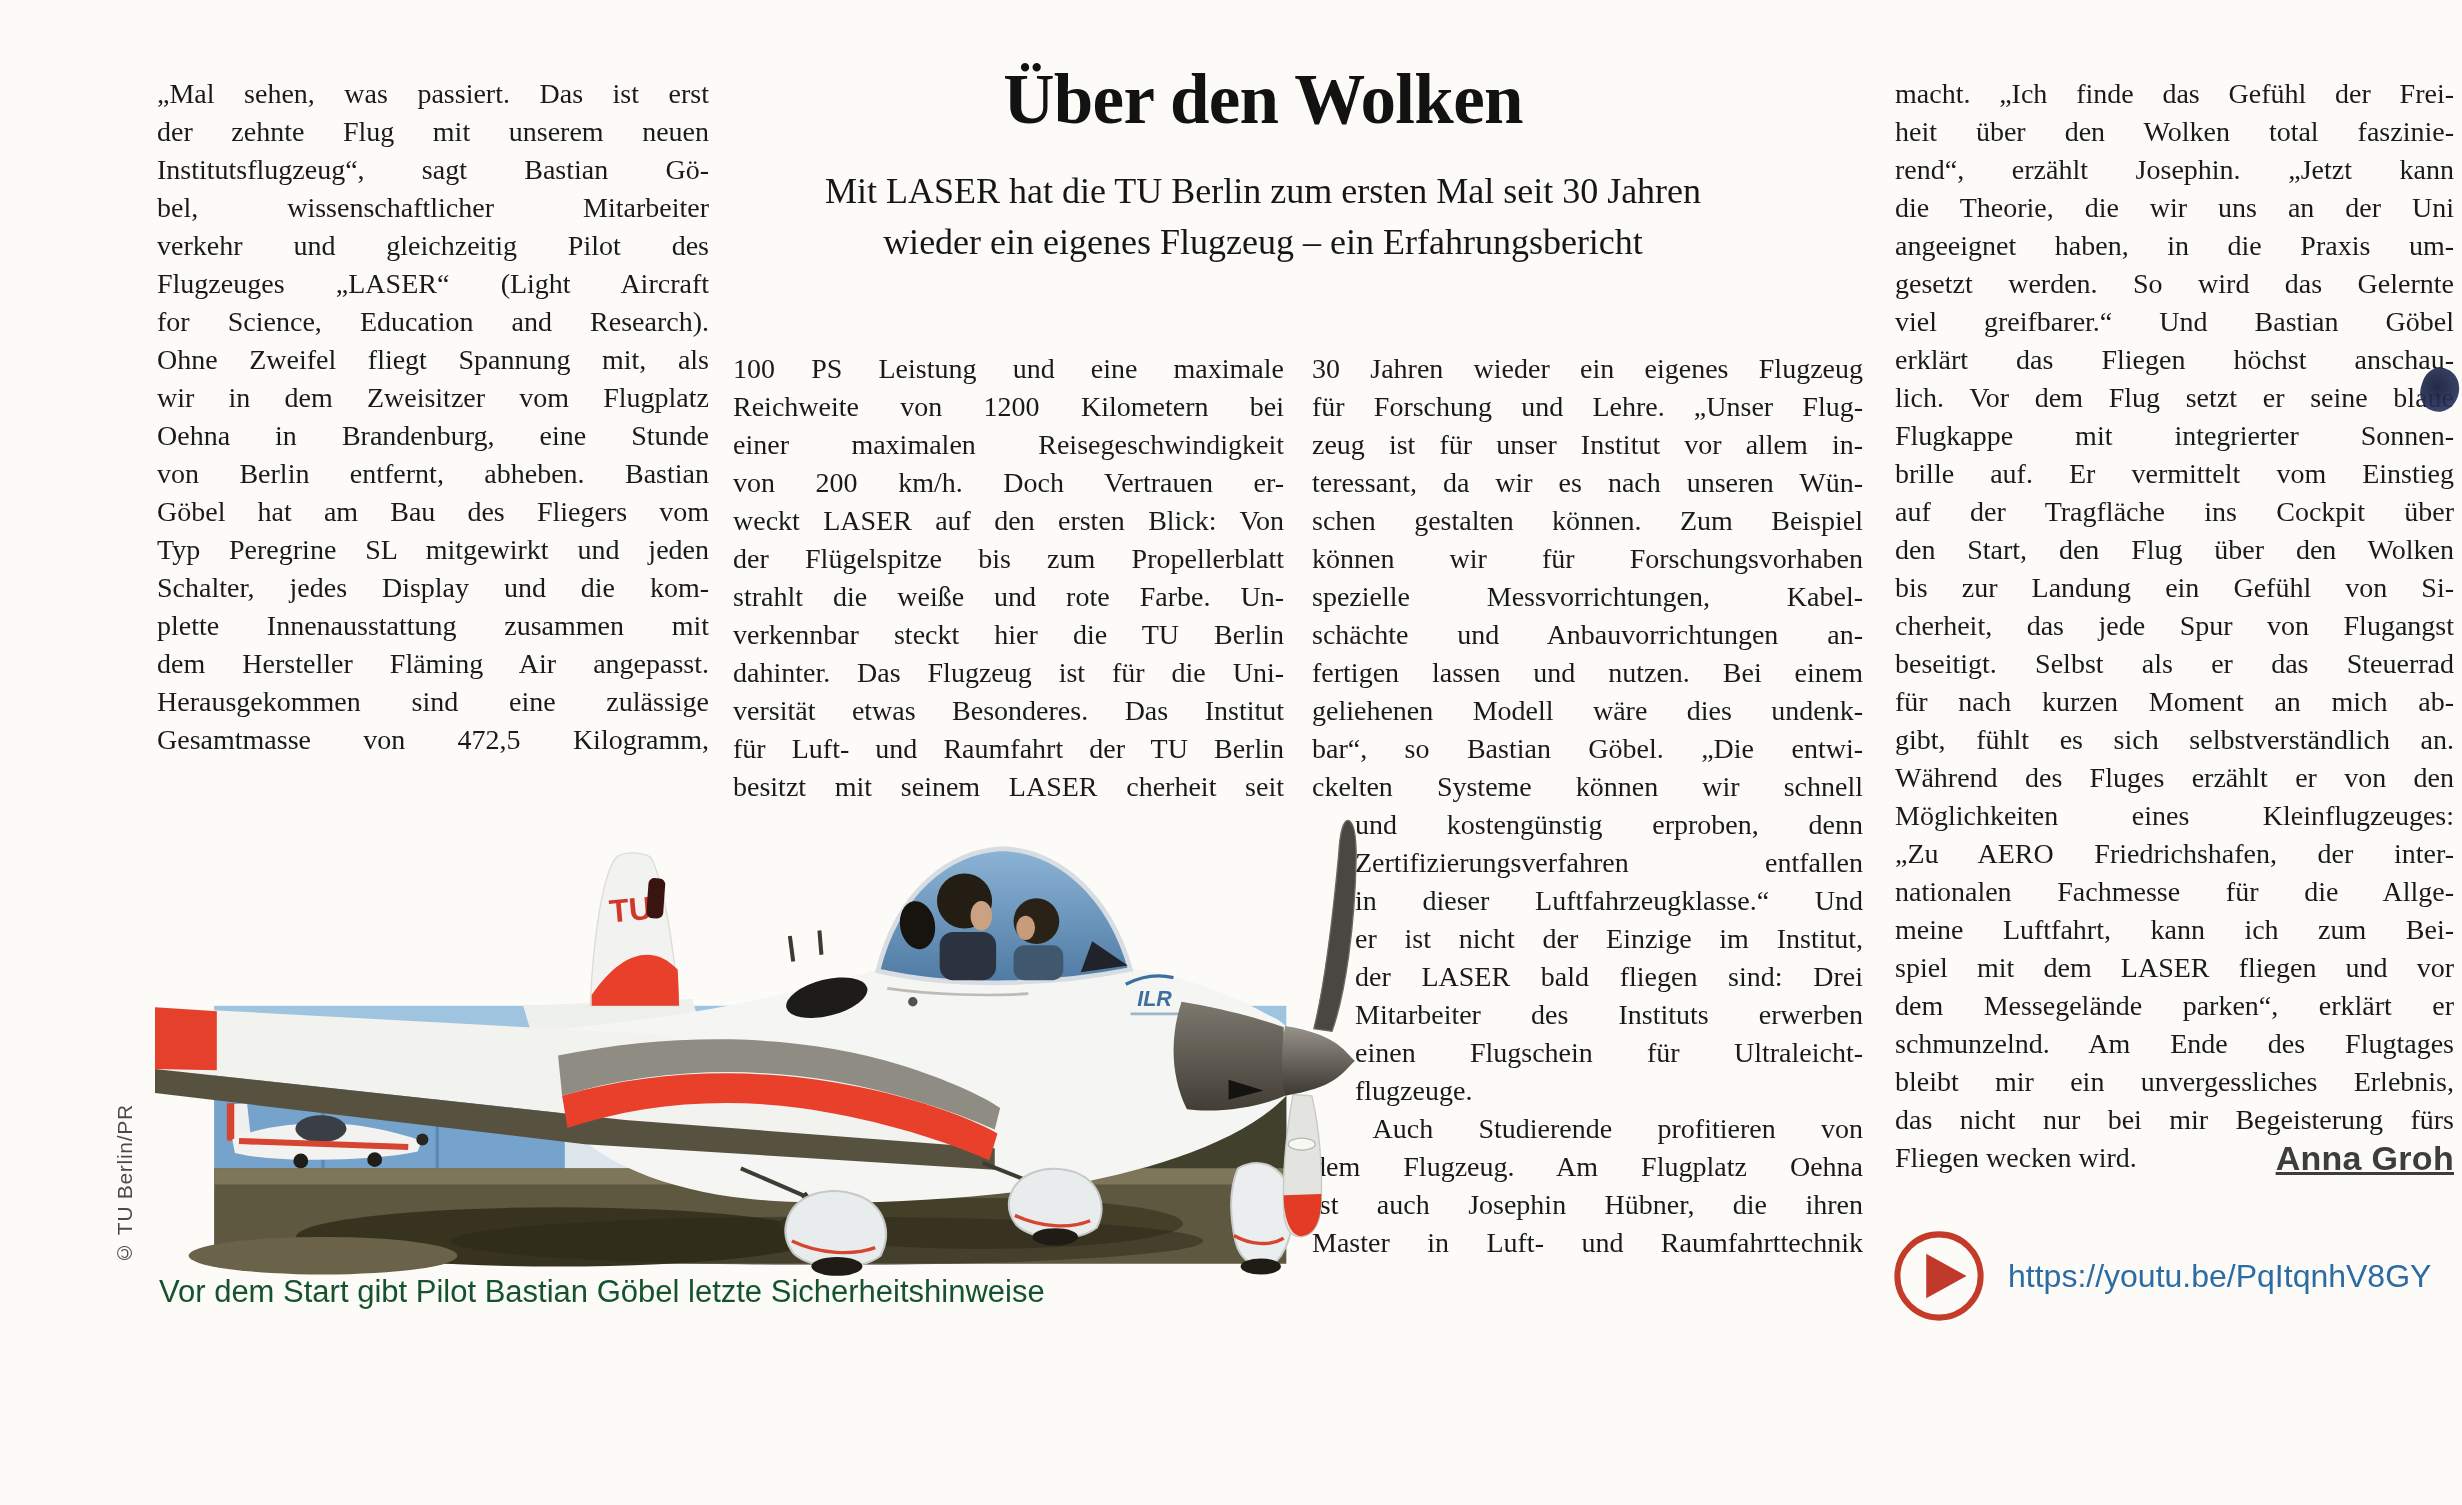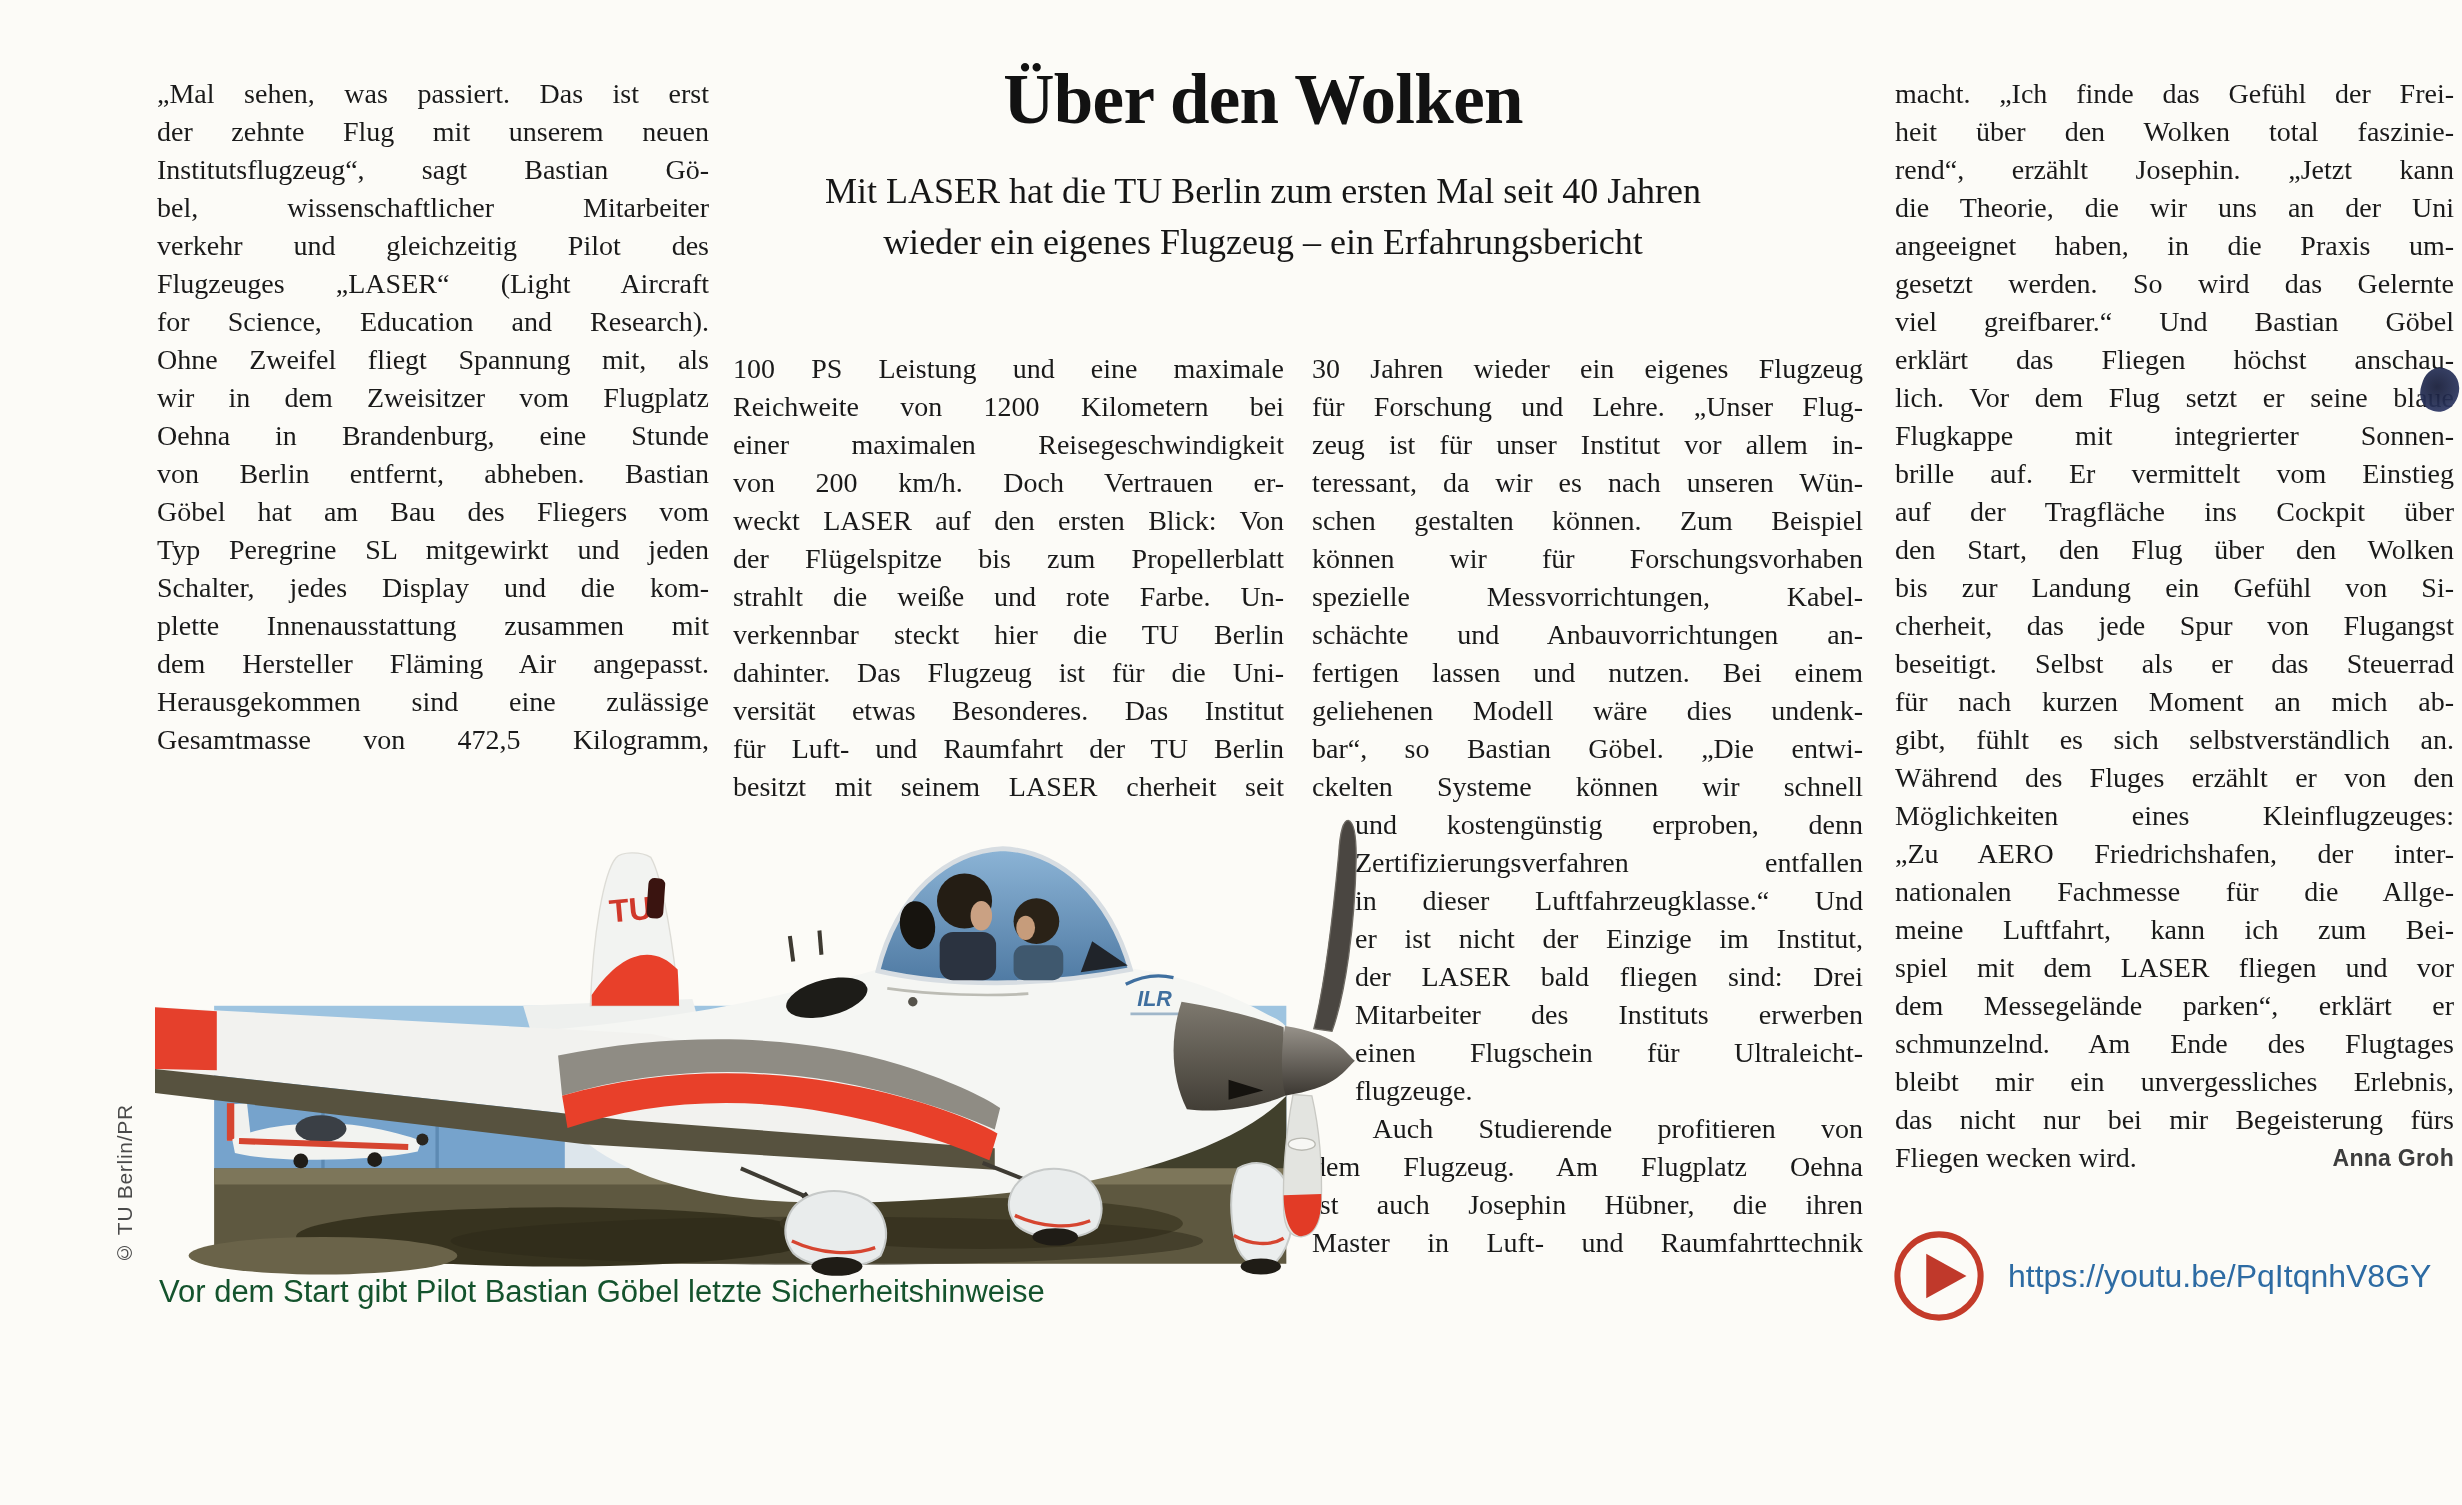--- a/index.html
+++ b/index.html
@@ -30,21 +30,21 @@
     -moz-text-align-last:justify;
     white-space:normal;
     height:38px;overflow:visible;
   }
   .tline.end{text-align-last:left;-moz-text-align-last:left;}
   .tline.ind{margin-left:43px;}
   .tline.pind{text-indent:17.5px;}
   .tline.withauthor{display:flex;justify-content:space-between;align-items:center;}
   .author{
     font-family:"Liberation Sans", sans-serif;font-weight:bold;
-    font-size:23px;color:#3d3d3d;letter-spacing:0.3px;
+    font-size:34px;color:#3d3d3d;letter-spacing:0.3px;text-decoration:underline;
   }
   
   .photo-wrap{position:absolute;left:155px;top:792px;width:1263px;height:484px;}
   .caption{
     position:absolute;left:159px;top:1274px;width:1008px;
     font-family:"Liberation Sans", sans-serif;font-size:31px;color:#14532d;
   }
   .credit{
     position:absolute;left:113px;top:1016px;height:249px;width:30px;
     writing-mode:vertical-rl;transform:rotate(180deg);
@@ -65,21 +65,21 @@
     background:radial-gradient(circle at 40% 45%, #151b38 0%, #273158 60%, #39427a 100%);
     border-radius:46% 54% 52% 48%;transform:rotate(18deg);opacity:.93;
   }
 </style>
 </head>
 <body>
 
 <header class="header">
   <div class="title">Über den Wolken</div>
   <div class="subtitle">
-    <div>Mit LASER hat die TU Berlin zum ersten Mal seit 40 Jahren</div>
+    <div>Mit LASER hat die TU Berlin zum ersten Mal seit 30 Jahren</div>
     <div>wieder ein eigenes Flugzeug – ein Erfahrungsbericht</div>
   </div>
 </header>
 
 <main>
   <div class="col" id="col1">
       <div class="tline">„Mal sehen, was passiert. Das ist erst</div>
       <div class="tline">der zehnte Flug mit unserem neuen</div>
       <div class="tline">Institutsflugzeug“, sagt Bastian Gö-</div>
       <div class="tline">bel, wissenschaftlicher Mitarbeiter</div>

